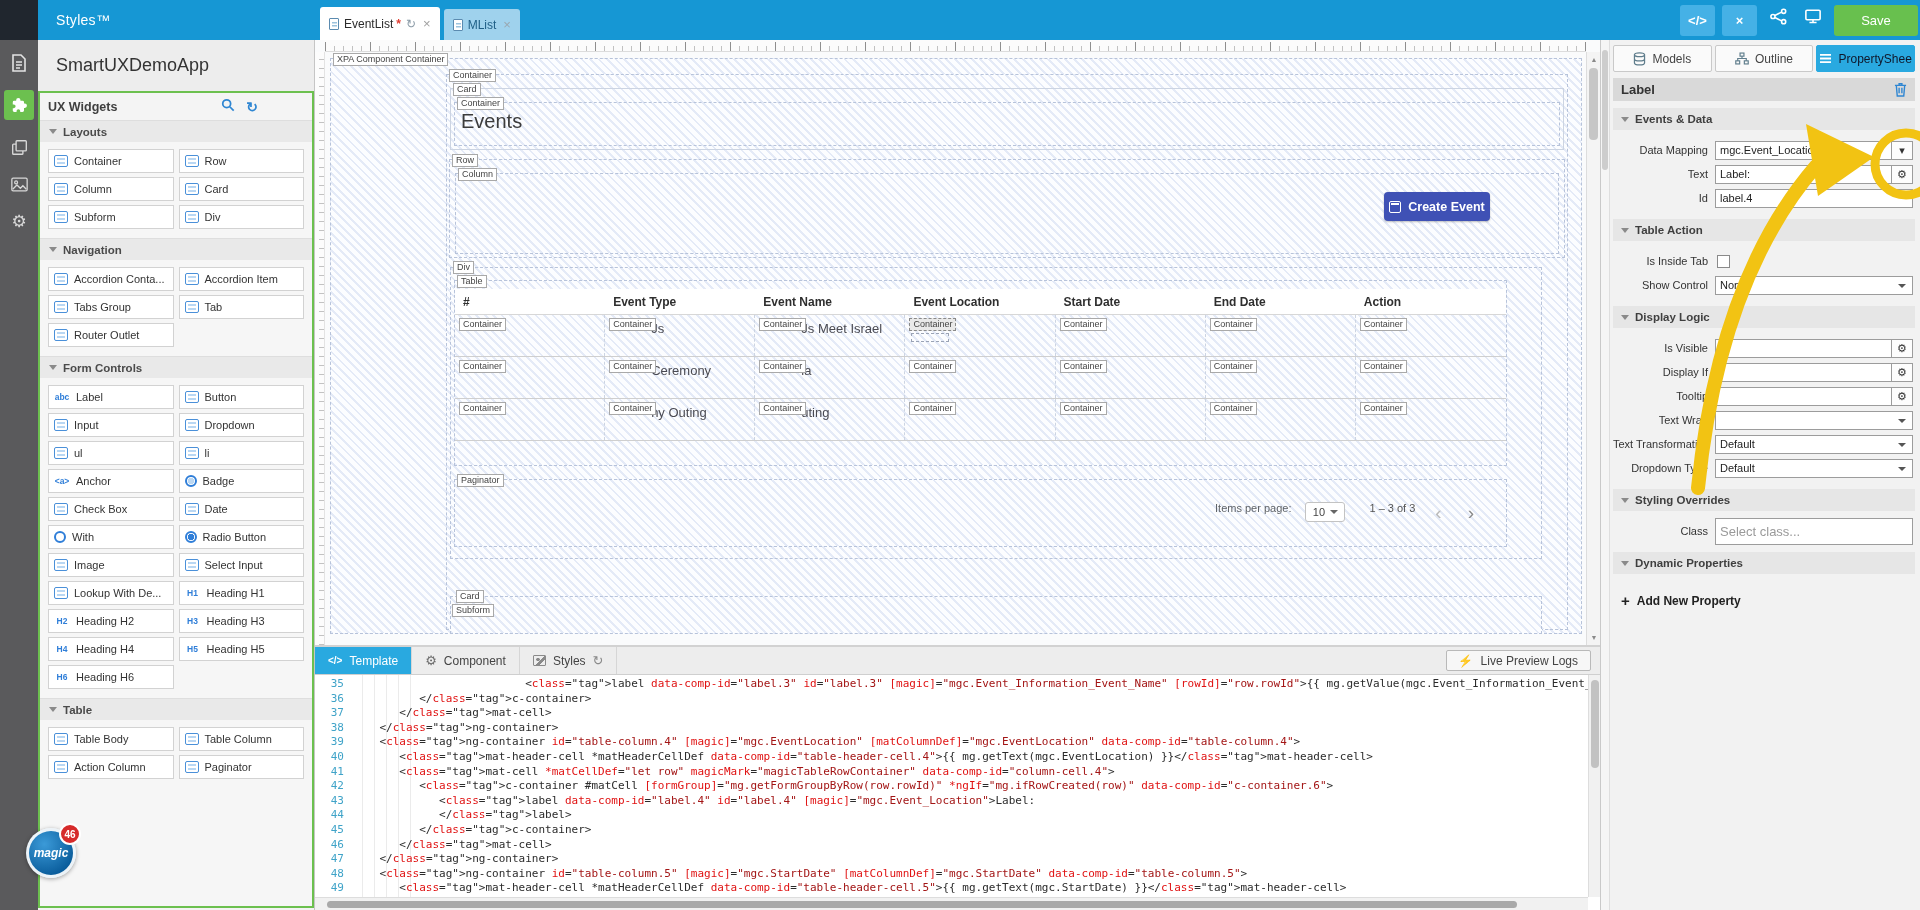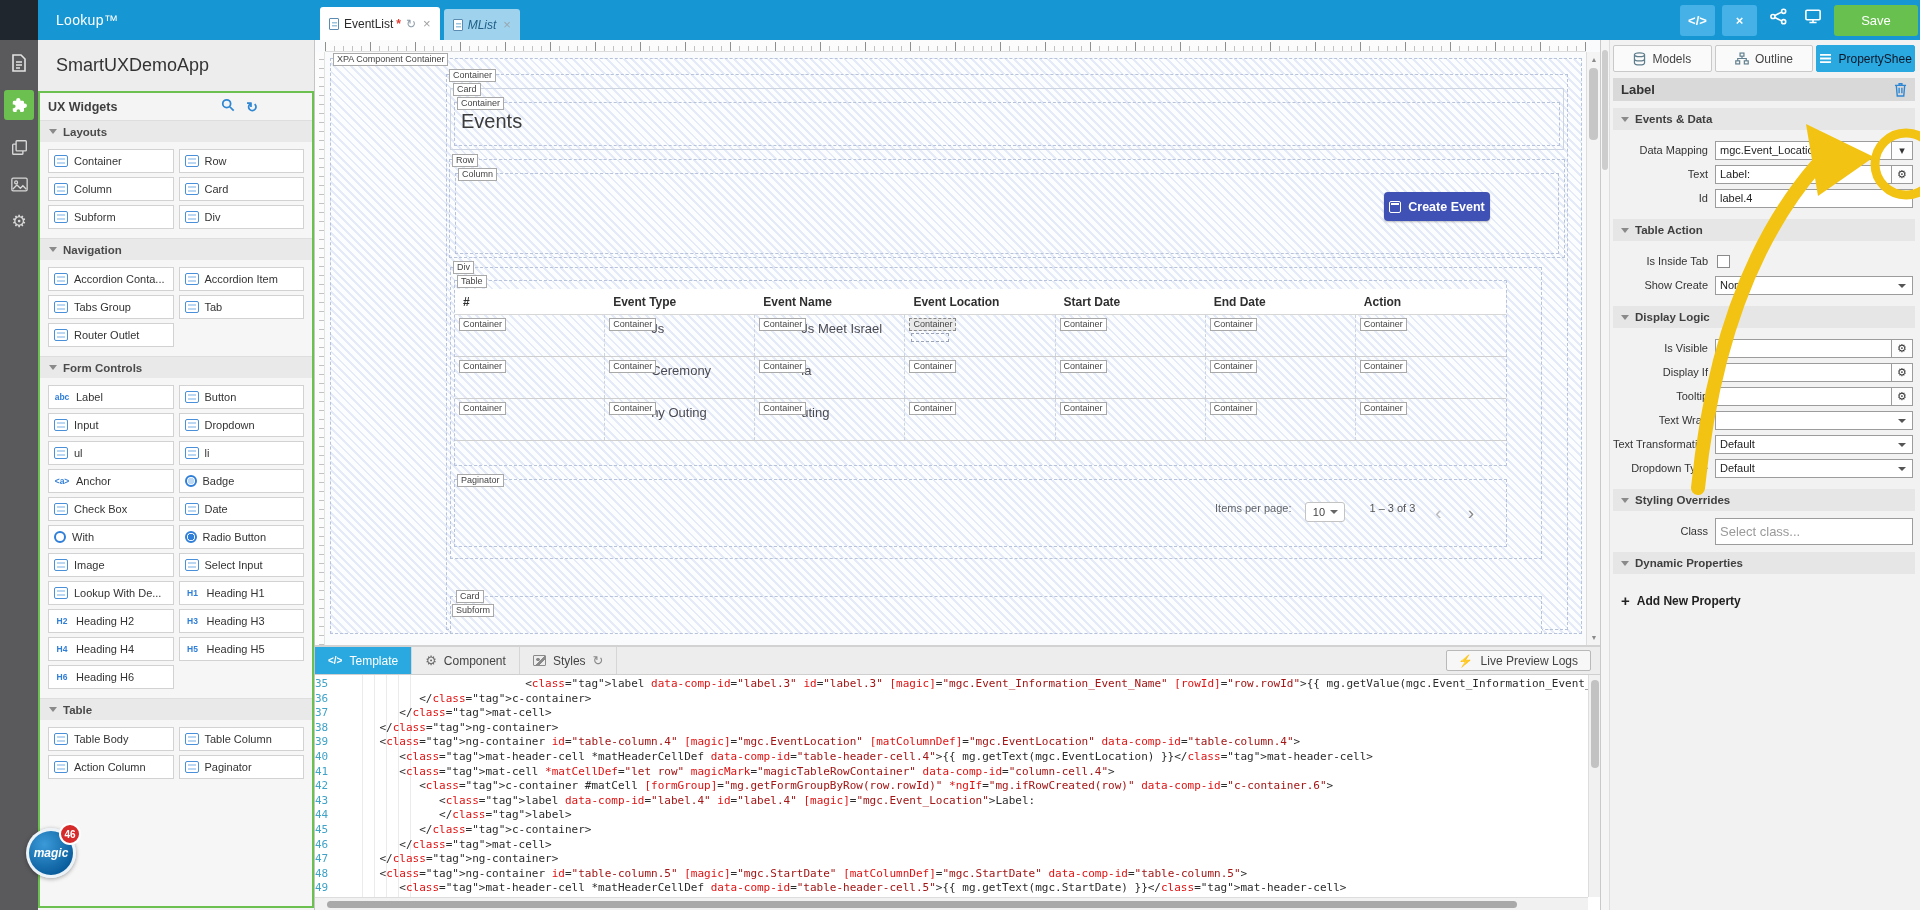--- a/index.html
+++ b/index.html
@@ -8,21 +8,21 @@
   #root{position:relative;width:1920px;height:910px;overflow:hidden;background:#fff}
 
   
   .topbar{position:absolute;left:0;top:0;width:1920px;height:40px;background:#1697d4;z-index:20}
   .corner{position:absolute;left:0;top:0;width:38px;height:40px;background:#20262e}
   .app-title{position:absolute;left:56px;top:0;line-height:40px;color:#fff;font-size:14px;letter-spacing:.3px}
   .doc-tabs{position:absolute;left:320px;bottom:0;display:flex;align-items:flex-end;gap:4px}
   .doc-tab{display:flex;align-items:center;gap:5px;padding:0 9px;height:31px;background:#9fd2ed;border-radius:3px 3px 0 0;font-size:12px;color:#1f5f86;cursor:default}
   .doc-tab.active{height:33px;background:#fff;color:#2b2b2b}
   .doc-tab .dt-icon{width:10px;height:12px;border:1px solid #5b8bb0;border-radius:1px;background:linear-gradient(#9cc3dd 0 0) 2px 3px/5px 1.5px no-repeat,linear-gradient(#9cc3dd 0 0) 2px 6px/5px 1.5px no-repeat,#fff}
-  .doc-tab.italic .dt-label{font-style:italic}
+  .doc-tab.italic .dt-label{}
   .dt-mod{color:#e03c31;font-weight:bold;margin-left:-2px}
   .dt-refresh{color:#8a9aa6;font-size:12px}
   .dt-close{color:#9aa7b0;font-size:13px;margin-left:2px}
   .doc-tab.active .dt-close{color:#a0a0a0}
   .topbar-actions{position:absolute;right:2px;top:0;height:40px;display:flex;align-items:center;gap:7px}
   .tb-btn{width:35px;height:31px;background:#45b1e6;border:none;border-radius:3px;color:#fff;font-size:13px;font-weight:bold;font-family:inherit}
   .tb-icon{width:28px;text-align:center;line-height:31px}
   .save-btn{width:84px;height:31px;background:#68c04e;border:none;border-radius:3px;color:#fff;font-size:13px;font-family:inherit}
 
   
@@ -95,21 +95,21 @@
   .ce-tab .tico{font-size:10px;font-weight:bold}
   .ce-tab .gico{font-size:13px;color:#6d6d6d}
   .ce-tab .rico{font-size:13px;color:#8a8a8a}
   .ce-img{width:13px;height:11px;border:1px solid #8a8a8a;border-radius:1px;background:linear-gradient(135deg,transparent 55%,#8a8a8a 55% 75%,transparent 75%),radial-gradient(circle at 4px 3.5px,#8a8a8a 0 1.5px,transparent 2px)}
   .ce-spacer{flex:1}
   .ce-logs{margin:3px 9px;border:1px solid #b9b9b9;background:#f7f7f7;border-radius:2px;padding:0 12px;display:flex;align-items:center;gap:7px;font-size:12px;color:#444}
   .ce-logs .bolt{color:#555;font-size:12px}
   .ce-body{position:absolute;left:0;right:12px;top:28px;bottom:13px;overflow:hidden;font-family:"DejaVu Sans Mono",monospace;font-size:11px;padding-top:2px}
   .guides{position:absolute;left:47px;top:28px;bottom:13px;width:49px;background:repeating-linear-gradient(90deg,#ebebeb 0 1px,transparent 1px 12px)}
   .code-line{display:flex;height:14.6px;line-height:14.6px;white-space:pre}
-  .ln{width:38px;padding-right:9px;color:#3fa3c8;flex:none}
+  .ln{width:38px;text-align:right;padding-right:9px;color:#3fa3c8;flex:none}
   .code-text .attr{color:#e01212}
   .code-text .str{color:#a31515}
   .code-text{color:#2b2b2b}
   .ce-hscroll{position:absolute;left:0;right:12px;bottom:0;height:13px;background:#f1f1f1;border-top:1px solid #ddd}
   .ce-hthumb{position:absolute;left:12px;top:3px;width:1190px;height:7px;background:#a9a9a9;border-radius:4px}
   .ce-vscroll{position:absolute;right:0;top:28px;bottom:13px;width:12px;background:#f1f1f1;border-left:1px solid #ddd}
   .ce-vthumb{position:absolute;left:2px;top:5px;width:8px;height:88px;background:#c2c2c2;border-radius:4px}
 
   
   .right-panel{position:absolute;left:1600px;top:40px;width:320px;bottom:0;background:#f2f2f2;border-left:1px solid #c9c9c9;z-index:10}
@@ -140,21 +140,21 @@
   
   .annotation{position:absolute;left:0;top:0;width:1920px;height:910px;z-index:50;pointer-events:none}
 </style>
 </head>
 <body>
 
 <div id="root">
 
   <header class="topbar">
     <div class="corner"></div>
-    <div class="app-title">Lookup™</div>
+    <div class="app-title">Styles™</div>
     <div class="doc-tabs">
         <div class="doc-tab active">
           <span class="dt-icon"></span>
           <span class="dt-label">EventList</span>
           <span class="dt-mod">*</span>
           <span class="dt-refresh">↻</span>
           <span class="dt-close">×</span>
         </div>
         <div class="doc-tab italic">
           <span class="dt-icon"></span>
@@ -662,21 +662,21 @@
             <span>Table Action</span>
           </div>
           <div class="rp-fields">
             <div class="rp-row">
               <span class="rp-label">Is Inside Tab</span>
               <div class="rp-ctl">
                 <span class="rp-check"></span>
               </div>
             </div>
             <div class="rp-row">
-              <span class="rp-label">Show Create</span>
+              <span class="rp-label">Show Control</span>
               <div class="rp-ctl">
                 <div class="rp-select">None</div>
               </div>
             </div>
           </div>
           <div class="rp-sec-h">
             <span class="tri"></span>
             <span>Display Logic</span>
           </div>
           <div class="rp-fields">

